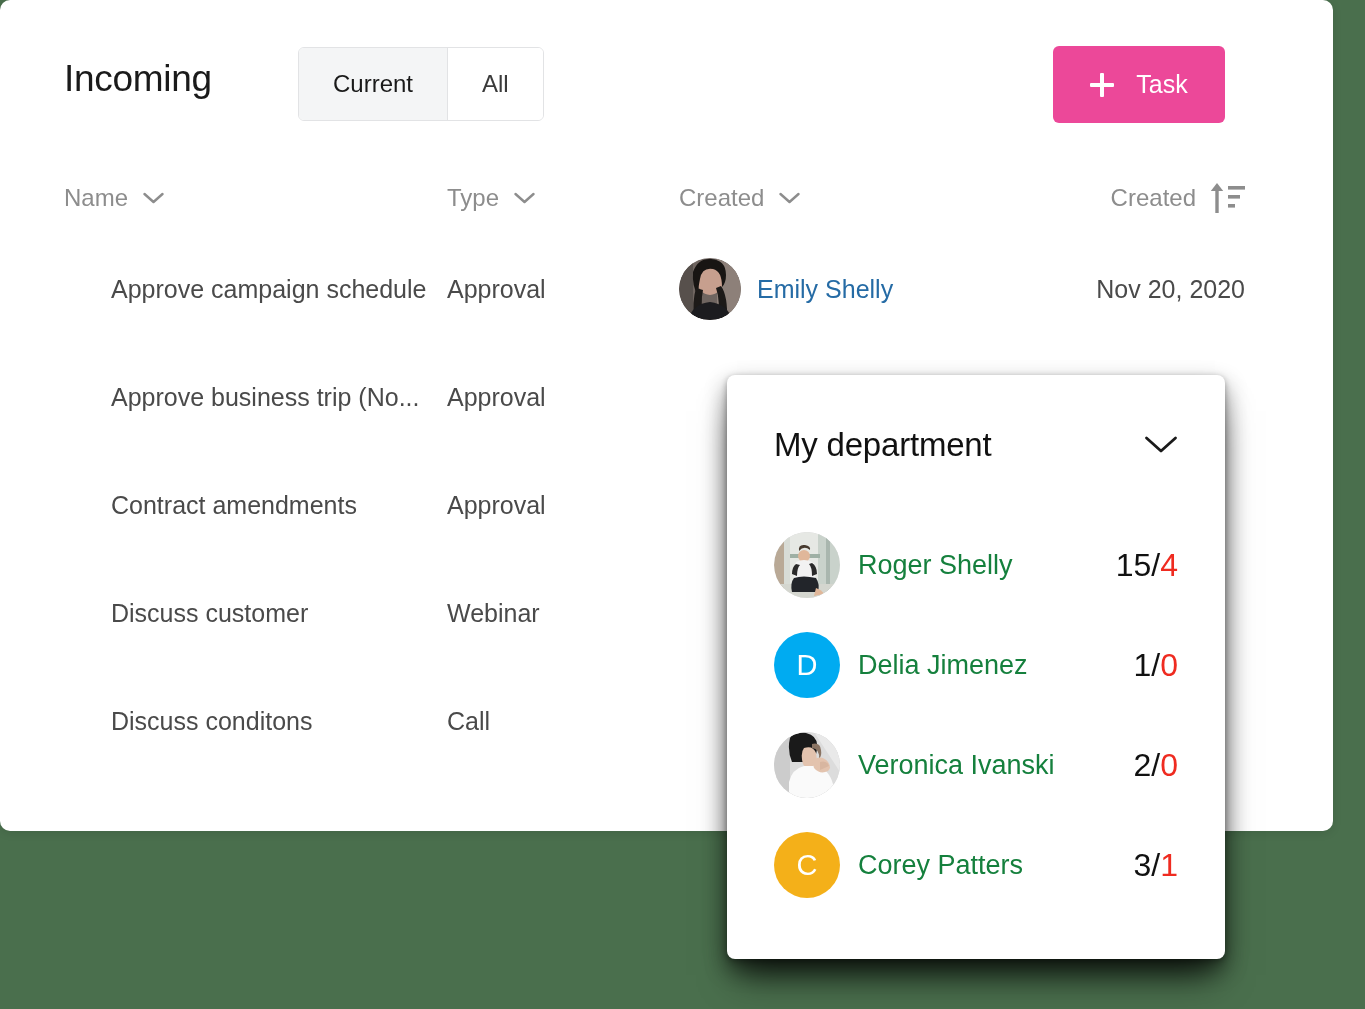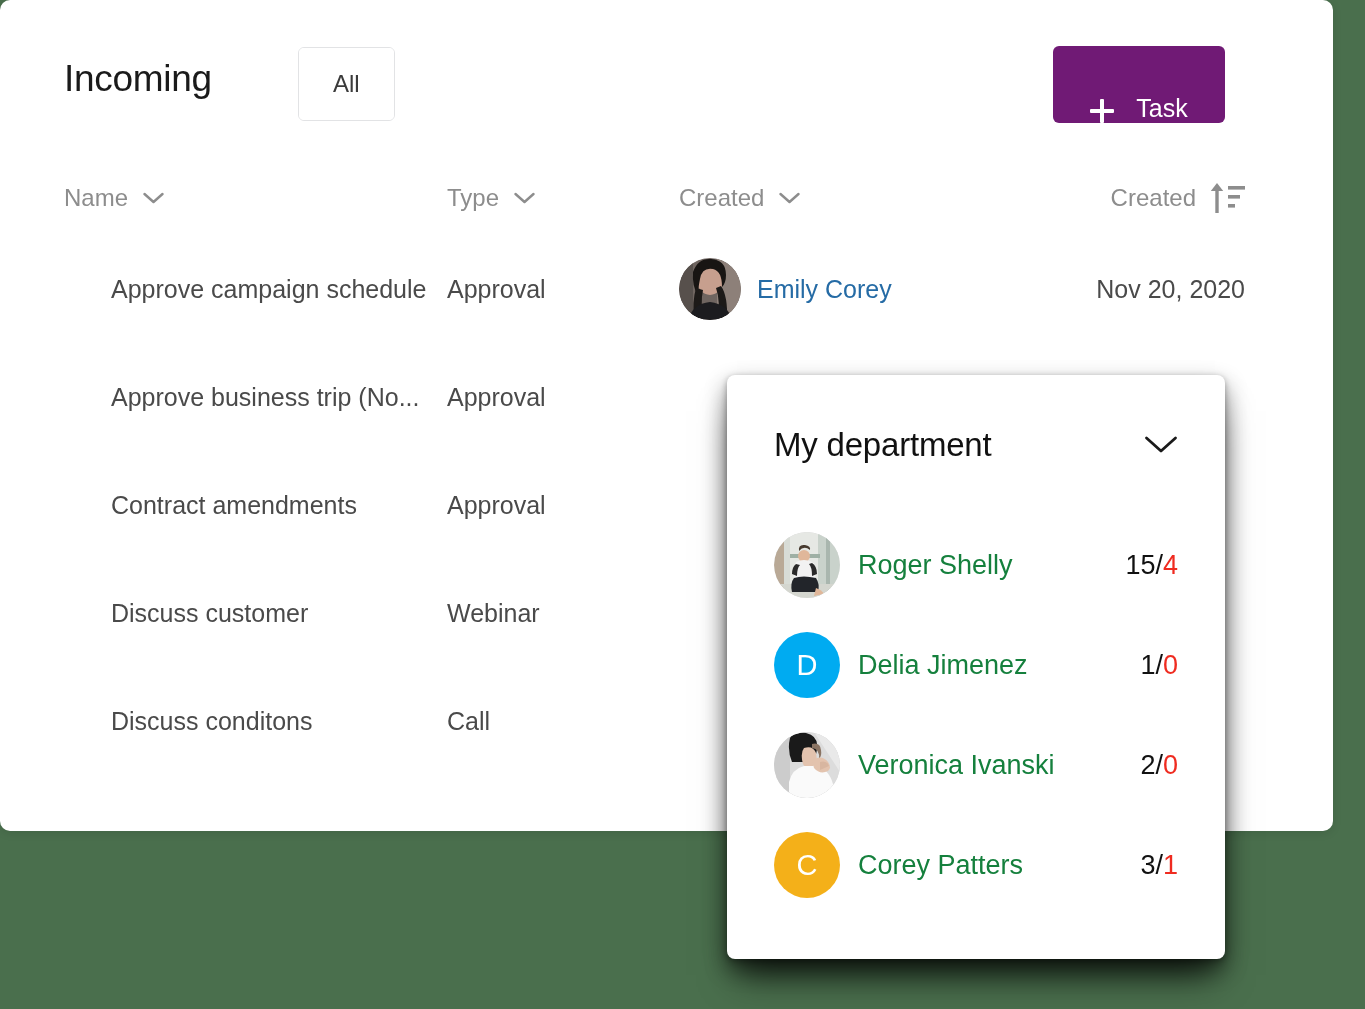--- a/index.html
+++ b/index.html
@@ -80,28 +80,28 @@
     border-right: 1px solid #e2e3e5;
   }
 
   
   .task-btn {
     position: absolute;
     left: 1053px;
     top: 46px;
     width: 172px;
     height: 77px;
-    background: #701a75;
+    background: #ec4899;
     border: none;
     border-radius: 6px;
     color: #ffffff;
     font-size: 25px;
     font-family: inherit;
     display: flex;
-    align-items: flex-end;
+    align-items: center;
     justify-content: center;
     gap: 22px;
     cursor: pointer;
   }
   .plus-icon {
     display: inline-block;
     position: relative;
     width: 24px;
     height: 24px;
   }
@@ -251,36 +251,37 @@
     cursor: pointer;
   }
   .dept-name {
     font-size: 27px;
     color: #15803d;
     margin-left: 18px;
     flex: 1;
     text-decoration: none;
   }
   .dept-counts {
-    font-size: 27px;
+    font-size: 32px;
     color: #111111;
     white-space: nowrap;
   }
   .dept-counts .overdue { color: #ef2b20; }
 </style>
 </head>
 <body>
 
 <div class="main-card">
 
   <div class="card-header">
 
     <div class="page-title">Incoming</div>
 
     <div class="segmented">
+      <button class="seg-btn is-active">Current</button>
       <button class="seg-btn">All</button>
     </div>
 
     <button class="task-btn">
       <span class="plus-icon"></span>
       <span>Task</span>
     </button>
   </div>
 
   <div class="table">
@@ -353,21 +354,21 @@
                 <rect x="38" y="0" width="24" height="62" fill="#8d8079"></rect>
                 <rect x="0" y="0" width="14" height="62" fill="#57504c"></rect>
                 <ellipse cx="31" cy="22" rx="13" ry="15" fill="#c79f8e"></ellipse>
                 <path d="M14 14 q5 -14 18 -13 q15 1 15 16 q0 8 -4 12 q0 -16 -9 -18 q-11 -2 -13 10 q-2 10 -2 16 q-6 -8 -5 -23 Z" fill="#181513"></path>
                 <path d="M17 30 q-4 14 -2 32 l10 0 q-4 -16 -1 -30 Z" fill="#1d1a18"></path>
                 <path d="M42 28 q7 10 6 34 l-10 0 q4 -18 -1 -32 Z" fill="#1d1a18"></path>
                 <path d="M31 44 q-19 2 -22 20 l0 4 l44 0 l0 -6 q-4 -16 -22 -18 Z" fill="#1c1c1f"></path>
               </g>
             </svg>
           </span>
-          <a class="author-link">Emily Corey</a>
+          <a class="author-link">Emily Shelly</a>
         </div>
       </div>
       <div class="col-created"><span class="cell-created">Nov 20, 2020</span></div>
     </div>
 
     <div class="trow">
       <div class="col-name"><span class="cell-name">Approve business trip (No...</span></div>
       <div class="col-type"><span class="cell-type">Approval</span></div>
       <div class="col-author"></div>
       <div class="col-created"></div>

